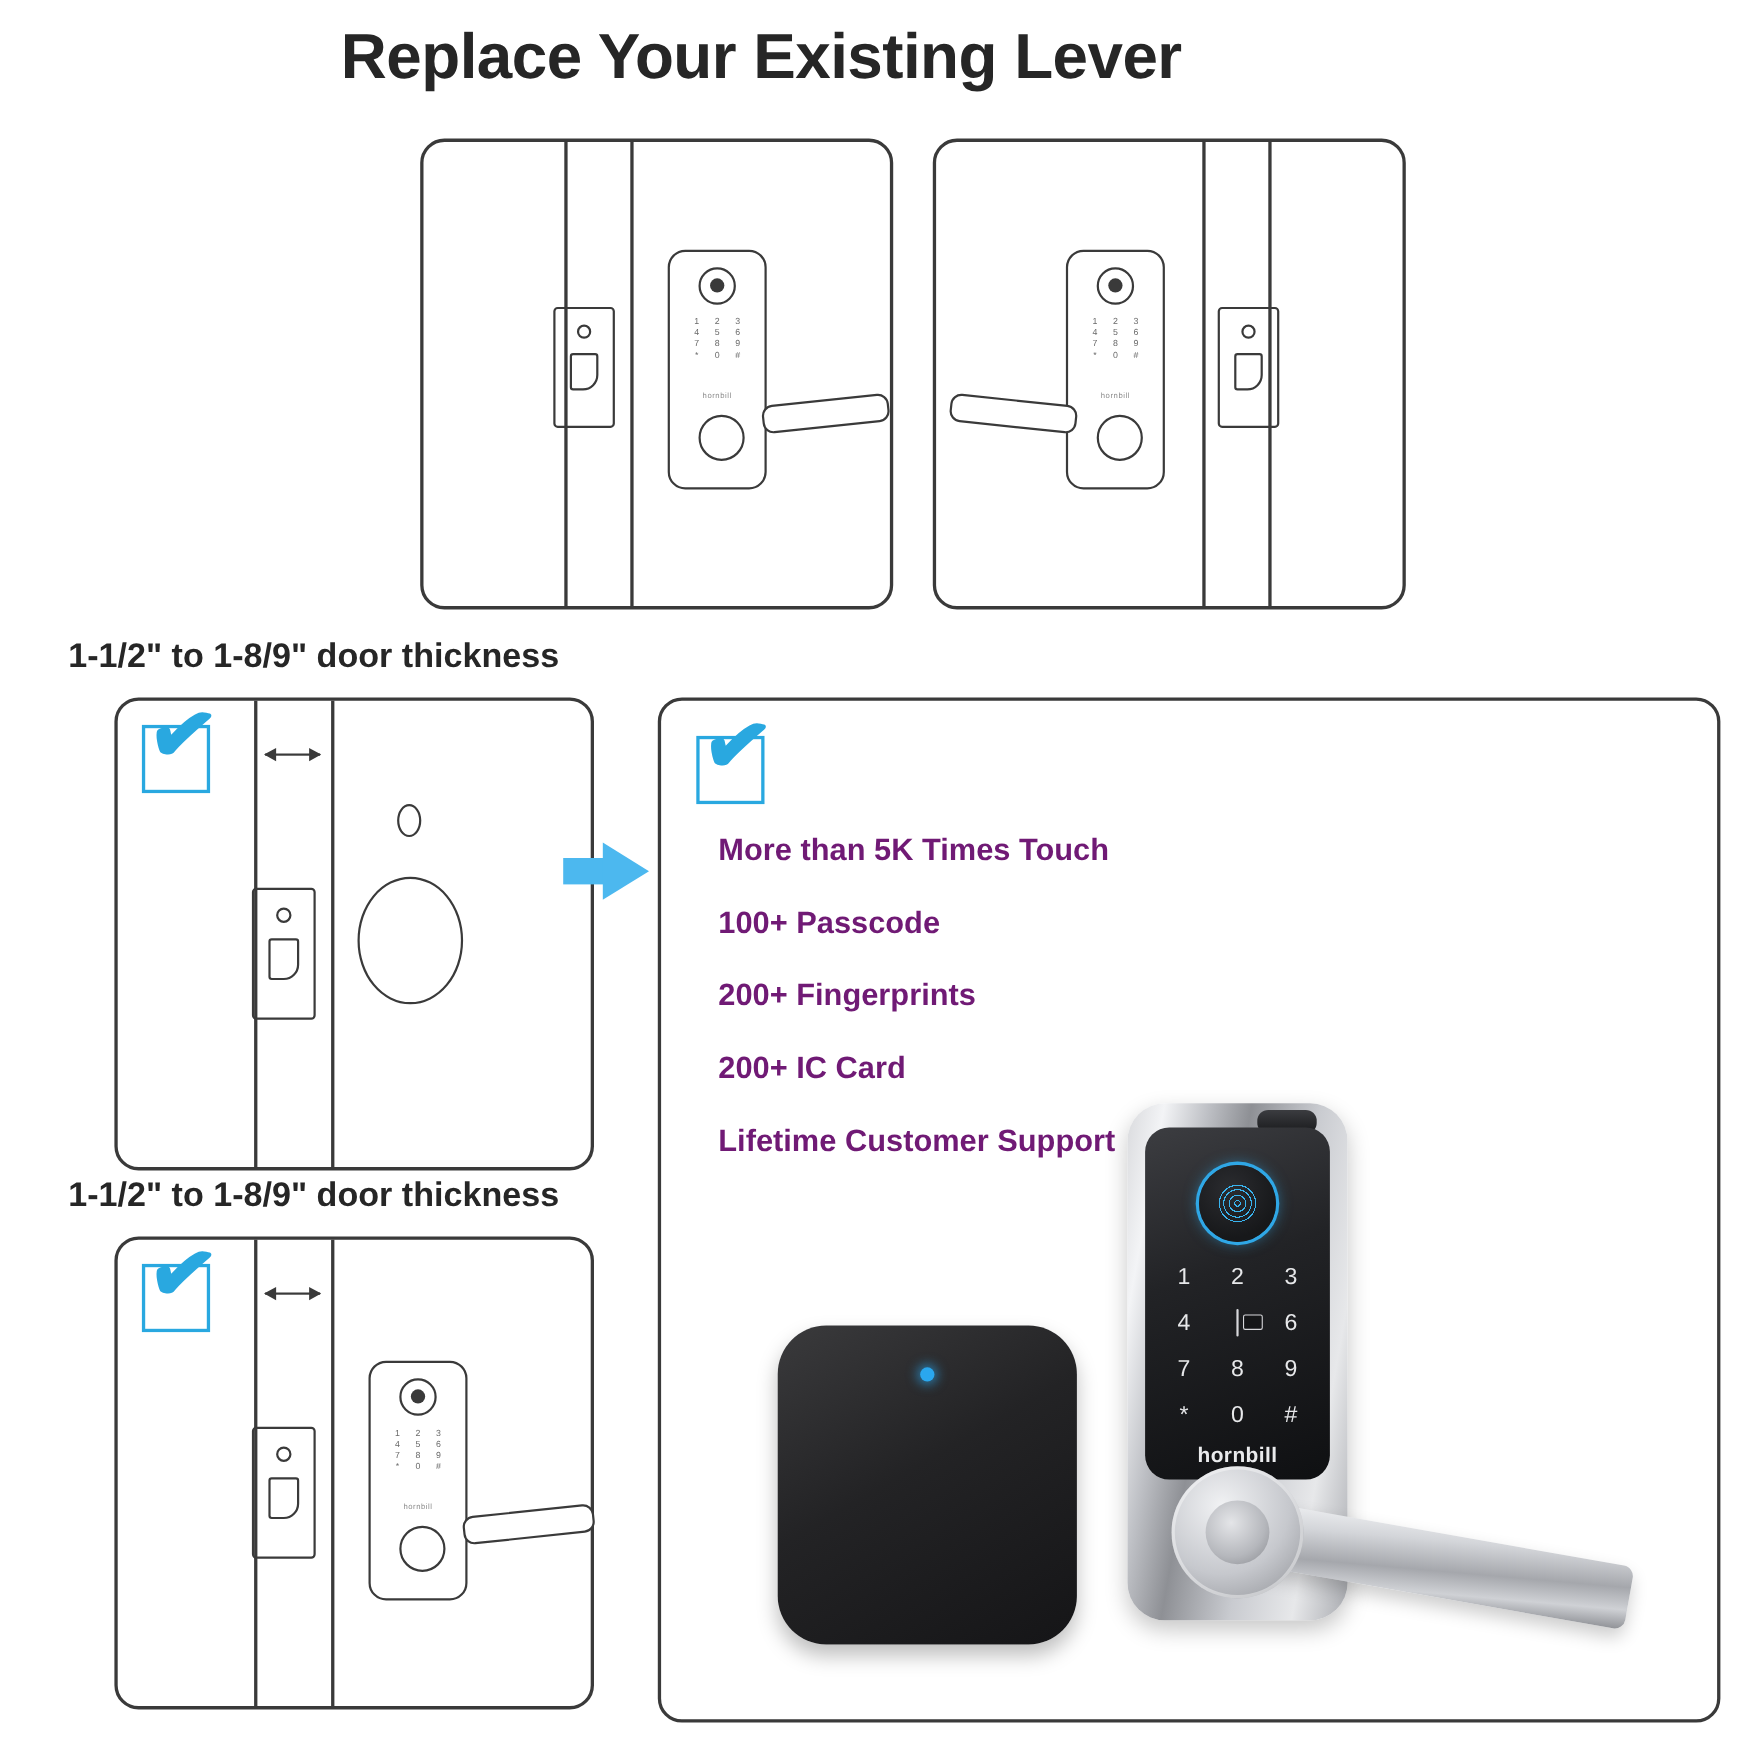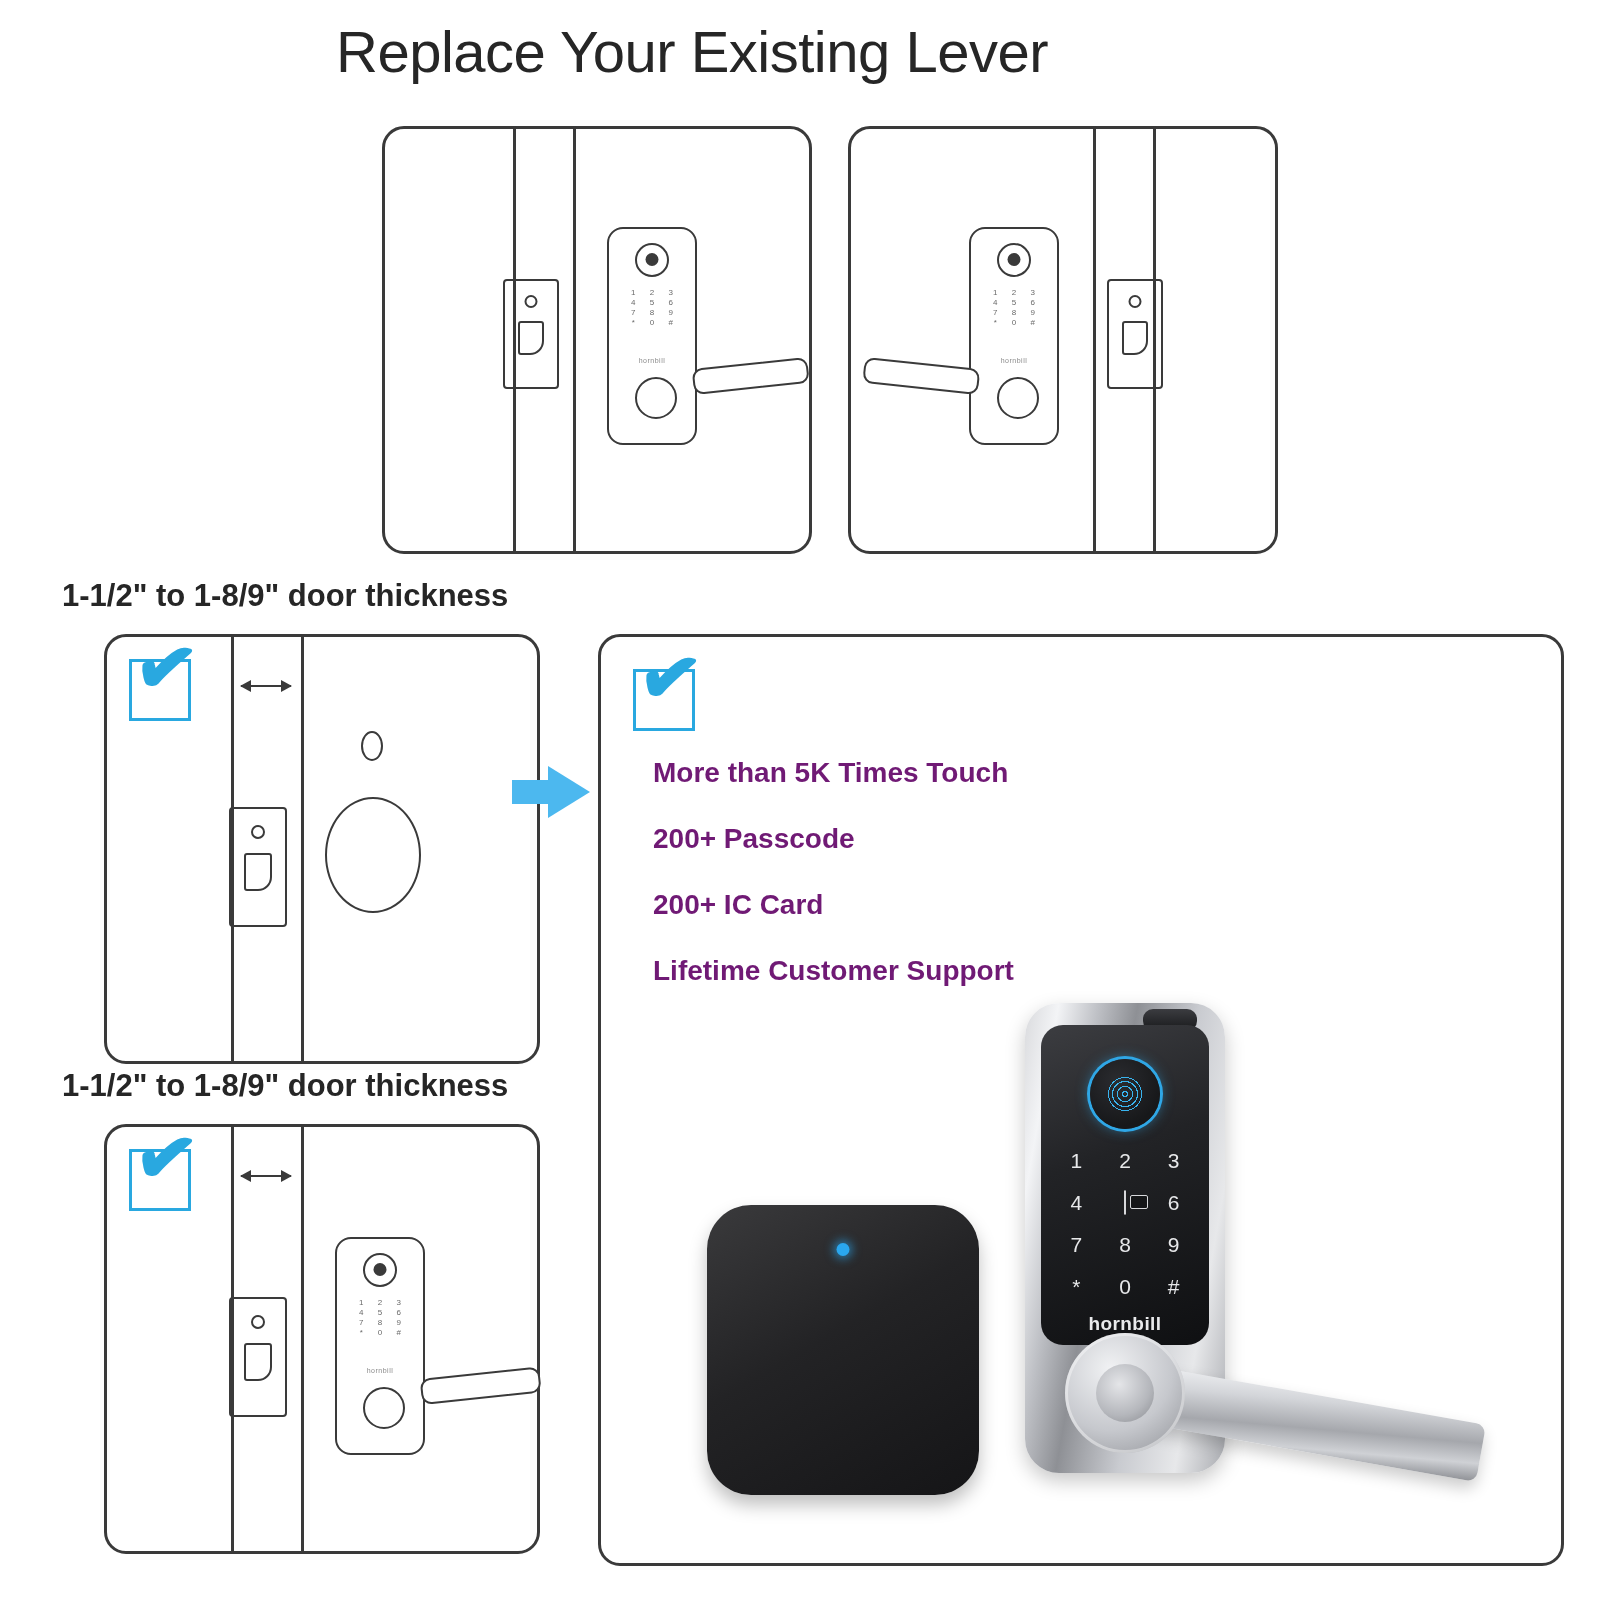--- a/index.html
+++ b/index.html
@@ -8,21 +8,21 @@
     width:1600px; height:1600px;
     background:#ffffff;
     font-family:"Liberation Sans", sans-serif;
     color:#1d1d1d;
     position:relative;
     overflow:hidden;
   }
   .title {
     position:absolute; top:18px; left:0; width:1384px;
     text-align:center;
-    font-size:58px; font-weight:normal; letter-spacing:-0.5px;
+    font-size:58px; font-weight:bold; letter-spacing:-0.5px;
     color:#262626;
   }
 
   
   .door-panel {
     position:absolute;
     border:3px solid #3a3a3a;
     border-radius:22px;
     background:#fff;
   }
@@ -378,21 +378,22 @@
 <div class="blue-arrow-tail"></div>
 <div class="blue-arrow"></div>
 
 <div id="feature-panel">
 
   <div class="check-box" style="left:32px; top:32px;"></div>
   <div class="check-mark" style="left:38px; top:4px;">✔</div>
 
   <div class="feature-list">
     <div class="feature-item">More than 5K Times Touch</div>
-    <div class="feature-item">200+ Passcode</div>
+    <div class="feature-item">100+ Passcode</div>
+    <div class="feature-item">200+ Fingerprints</div>
     <div class="feature-item">200+ IC Card</div>
     <div class="feature-item">Lifetime Customer Support</div>
   </div>
 
   <div id="gateway" style="left:106px; top:568px;">
     <div class="led"></div>
   </div>
 
   <div id="photo-lock" style="left:424px; top:366px;">
     <div class="body"></div>

